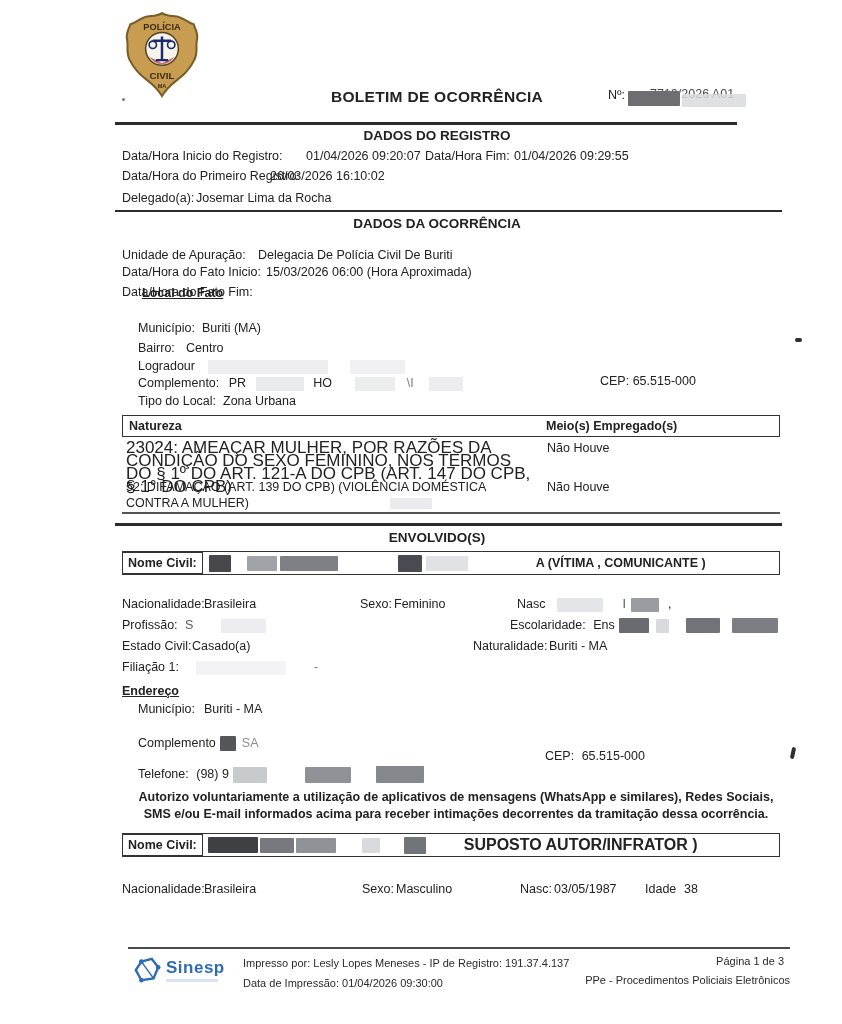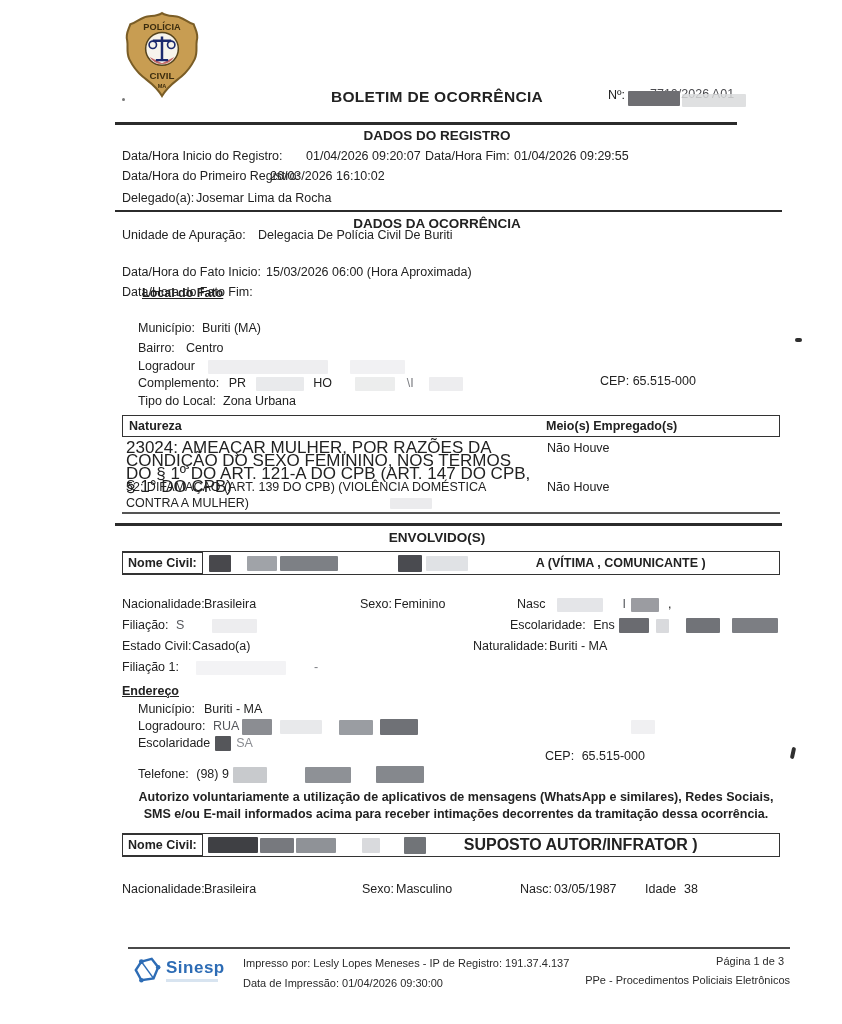--- a/index.html
+++ b/index.html
@@ -64,21 +64,21 @@
   </div>
   <div class="t" style="left:122px;top:191px;">
     <span>Delegado(a):</span>
     <span class="at" style="left:74px;">Josemar Lima da Rocha</span>
   </div>
 
   <div class="ln" style="left:115px;top:210px;width:667px;height:2px;"></div>
 
   <div class="t b ctr" style="top:216px;font-size:13.5px;">DADOS DA OCORRÊNCIA</div>
 
-  <div class="t" style="left:122px;top:228px;">
+  <div class="t" style="left:122px;top:248px;">
     <span>Unidade de Apuração:</span>
     <span class="at" style="left:136px;">Delegacia De Polícia Civil De Buriti</span>
   </div>
   <div class="t" style="left:122px;top:265px;">
     <span>Data/Hora do Fato Inicio:</span>
     <span class="at" style="left:144px;">15/03/2026 06:00 (Hora Aproximada)</span>
   </div>
   <div class="t" style="left:122px;top:285px;">Data/Hora do Fato Fim:</div>
 
   <div class="t b u" style="left:122px;top:286px;margin-left:20px;">Local do Fato</div>
@@ -151,21 +151,21 @@
   </div>
   <div class="t" style="left:517px;top:597px;text-align:center;">
     <span>Nasc</span>
     <span class="rd" style="width:46px;background:#e4e5e8;margin-left:8px;"></span>
     <span style="margin-left:16px;color:#55575c;">I</span>
     <span class="rd" style="width:28px;background:#9b9ca1;margin-left:2px;"></span>
     <span style="margin-left:5px;">,</span>
   </div>
 
   <div class="t" style="left:122px;top:618px;">
-    <span>Filiação:</span>
+    <span>Profissão:</span>
     <span style="margin-left:4px;color:#56585d;">S</span>
     <span class="rd" style="width:45px;background:#ededef;margin-left:24px;"></span>
   </div>
   <div class="t" style="left:510px;top:618px;">
     <span>Escolaridade:</span>
     <span style="margin-left:4px;">Ens</span>
     <span class="rd" style="width:30px;height:15px;background:#6a6b70;margin-left:1px;"></span>
     <span class="rd" style="width:13px;background:#d9dadd;margin-left:3px;"></span>
     <span class="rd" style="width:34px;height:15px;background:#717378;margin-left:14px;"></span>
     <span class="rd" style="width:46px;height:15px;background:#7c7e83;margin-left:8px;"></span>
@@ -185,31 +185,22 @@
     <span class="rd" style="width:90px;background:#f3f3f5;margin-left:14px;"></span>
     <span style="margin-left:24px;color:#7d7f84;">-</span>
   </div>
 
   <div class="t b u" style="left:122px;top:684px;">Endereço</div>
 
   <div class="t" style="left:138px;top:702px;">
     <span>Município:</span>
     <span class="at" style="left:66px;">Buriti - MA</span>
   </div>
-  <div class="t" style="left:138px;top:719px;">
-    <span>Logradouro:</span>
-    <span style="margin-left:4px;color:#55575c;">RUA</span>
-    <span class="rd" style="width:30px;height:16px;background:#8b8d92;margin-left:0px;"></span>
-    <span class="rd" style="width:42px;background:#e8e9eb;margin-left:4px;"></span>
-    <span class="rd" style="width:34px;height:15px;background:#9a9da2;margin-left:14px;"></span>
-    <span class="rd" style="width:38px;height:16px;background:#6f7176;margin-left:3px;"></span>
-    <span class="rd" style="width:24px;background:#f0f0f2;margin-left:210px;"></span>
-  </div>
   <div class="t" style="left:138px;top:736px;">
-    <span>Escolaridade</span>
+    <span>Complemento</span>
     <span class="rd" style="width:16px;height:15px;background:#55565a;margin-left:1px;"></span>
     <span style="margin-left:2px;color:#8b8d92;">SA</span>
   </div>
   <div class="t" style="left:545px;top:749px;">
     <span>CEP:</span>
     <span style="margin-left:4px;">65.515-000</span>
   </div>
   <div class="t" style="left:138px;top:766px;">
     <span>Telefone:</span>
     <span style="margin-left:4px;">(98) 9</span>

